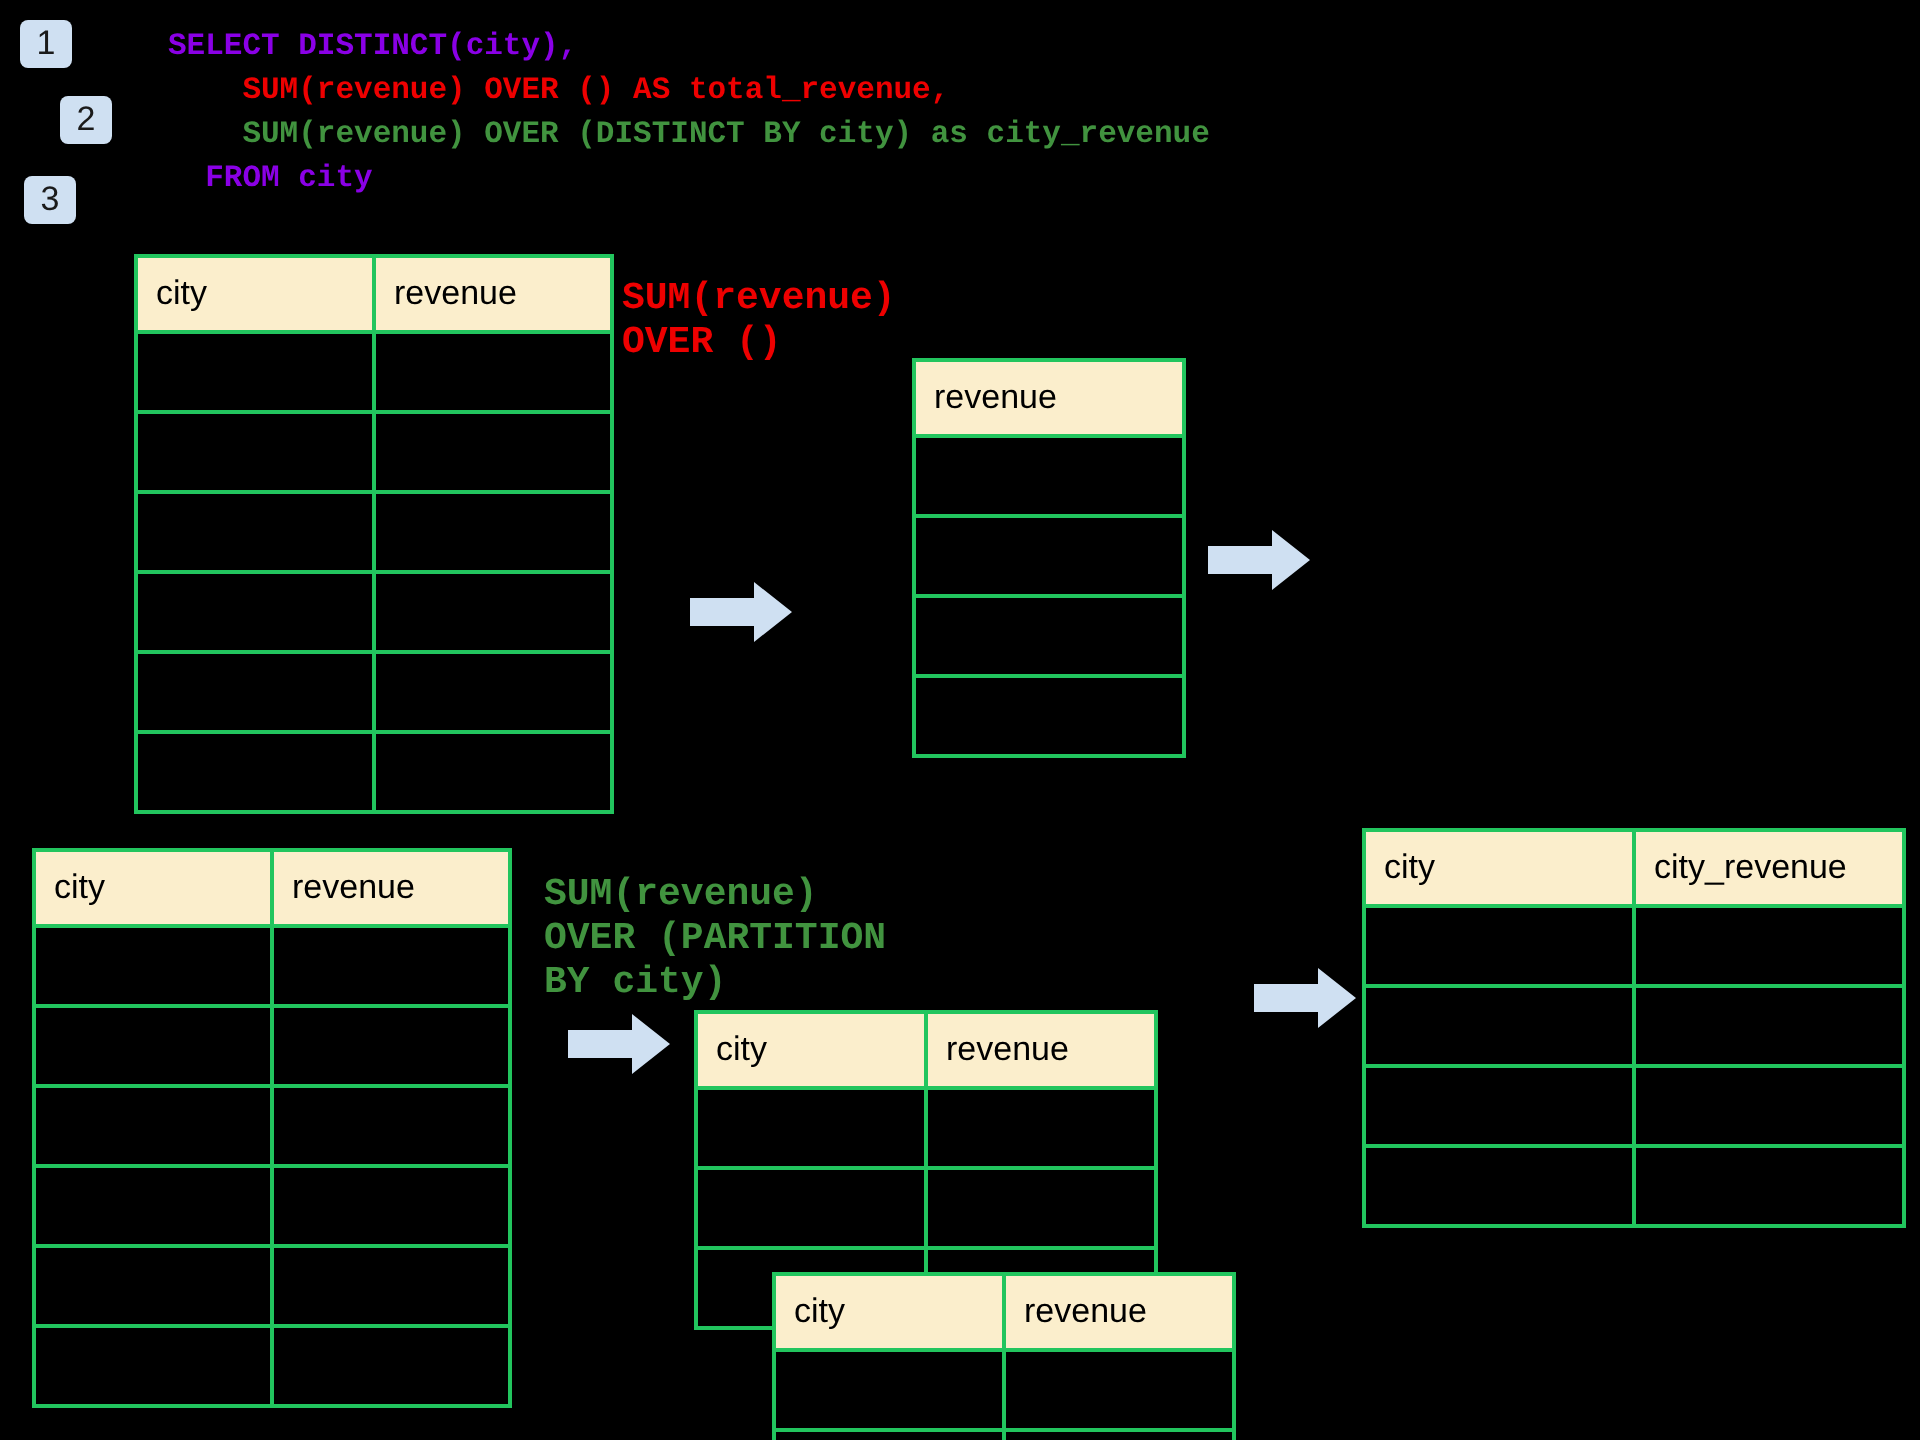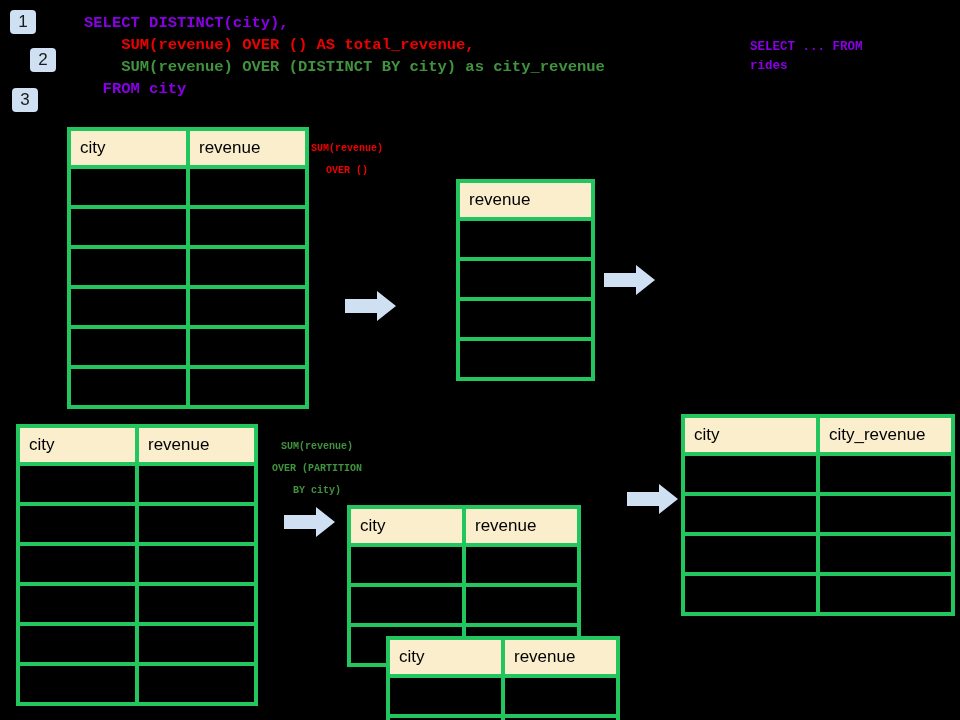--- a/index.html
+++ b/index.html
@@ -51,38 +51,37 @@
     font-weight: bold;
     line-height: 19px;
     white-space: pre;
     color: #8a00e6;
   }
 
   
   .anno {
     position: absolute;
     font-family: "Liberation Mono", "DejaVu Sans Mono", monospace;
-    font-size: 10px;
+    font-size: 19px;
     font-weight: bold;
     line-height: 22px;
     white-space: pre;
-    text-align: center;
   }
   .anno-red   { color: #ee0000; }
   .anno-green { color: #41933f; }
 
   
   .tbl {
     position: absolute;
     border-collapse: collapse;
     table-layout: fixed;
     background: #000000;
   }
   .tbl th, .tbl td {
-    border: 4px solid #22c55e;
+    border: 2px solid #22c55e;
     padding: 0;
     margin: 0;
   }
   .tbl th {
     background: #fbeecc;
     color: #000000;
     font-family: "Liberation Sans", sans-serif;
     font-size: 17px;
     font-weight: normal;
     text-align: left;
@@ -111,22 +110,20 @@
 
   <div class="badge" style="left:10px; top:10px;">1</div>
   <div class="badge" style="left:30px; top:48px;">2</div>
   <div class="badge" style="left:12px; top:88px;">3</div>
 
   <div class="sql sql-red" style="left:84px; top:34px;">    SUM(revenue) OVER () AS total_revenue,</div>
   <div class="sql sql-purple" style="left:84px; top:12px;">SELECT DISTINCT(city),</div>
   <div class="sql sql-green" style="left:84px; top:56px;">    SUM(revenue) OVER (DISTINCT BY city) as city_revenue</div>
   <div class="sql sql-purple" style="left:84px; top:78px;">  FROM city</div>
 
-  <div class="side-note" style="left:750px; top:38px;">SELECT ... FROM
-rides</div>
 
   <div class="anno anno-red" style="left:311px; top:138px;">SUM(revenue)
 OVER ()</div>
   <div class="anno anno-green" style="left:272px; top:436px;">SUM(revenue)
 OVER (PARTITION
 BY city)</div>
 
   <div class="arrow" style="left:345px; top:290px;">
     <svg width="52" height="32" viewBox="0 0 52 32" xmlns="http://www.w3.org/2000/svg">
       <polygon points="0,9 32,9 32,1 51,16 32,31 32,23 0,23" fill="#cfe0f2"></polygon>

